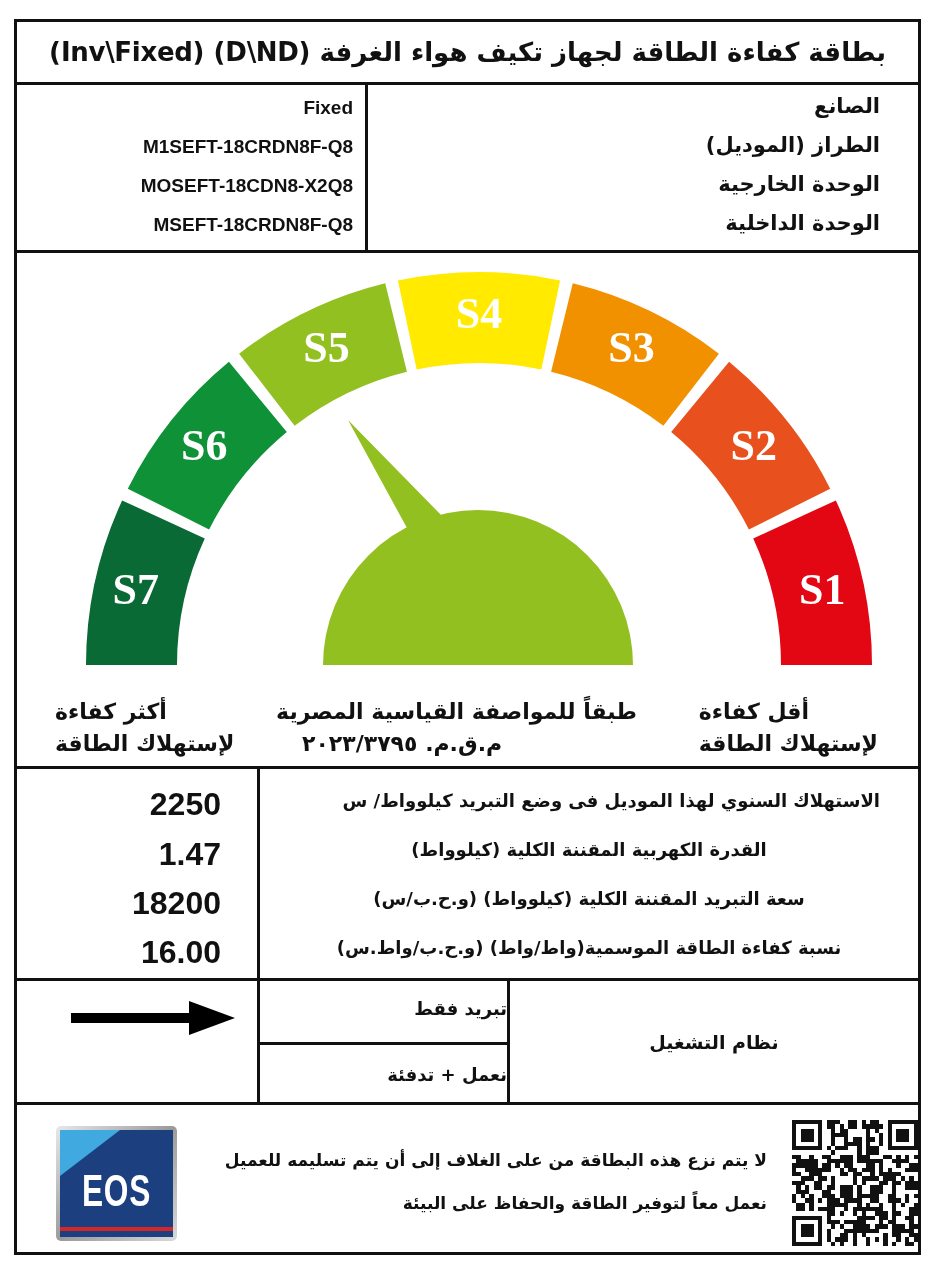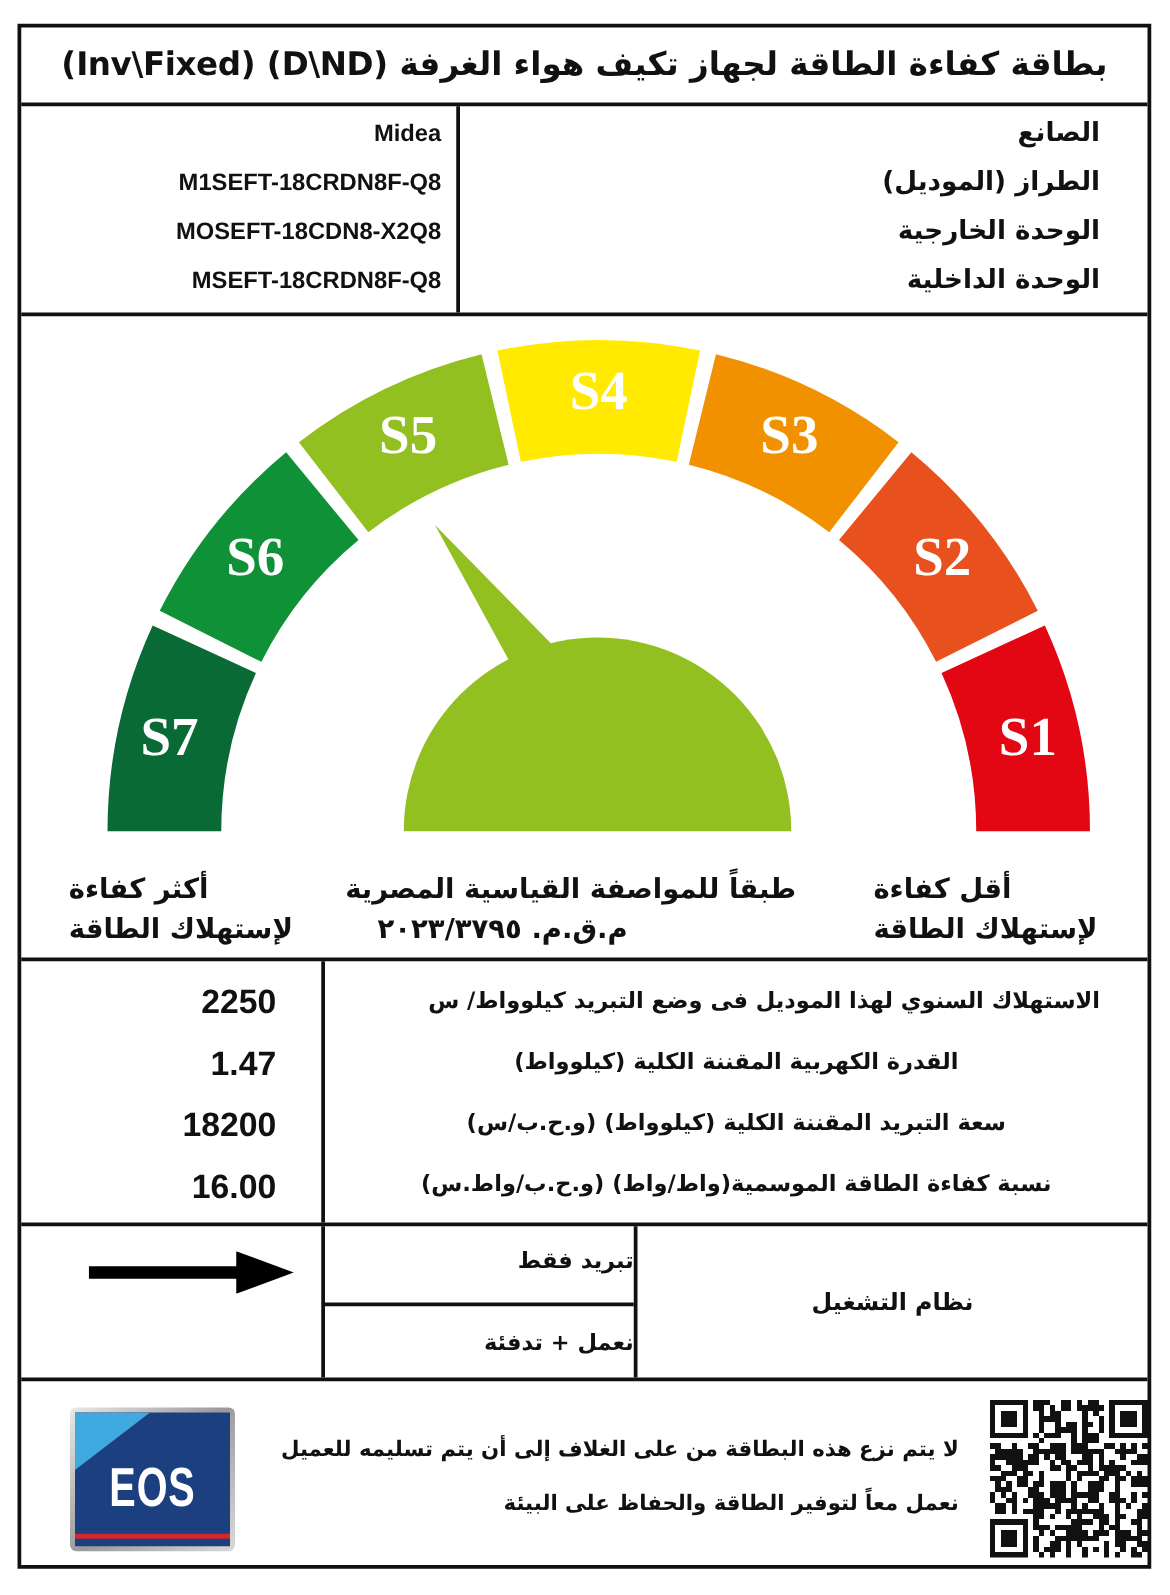--- a/index.html
+++ b/index.html
@@ -35,21 +35,21 @@
     .gauge-sec { top: 231px; height: 516px; }
     .gauge-svg { position: absolute; left: -17px; top: -250px; }
     .gauge-caption {
       position: absolute; font-family: "DejaVu Sans", sans-serif; font-weight: bold; font-size: 22px;
       direction: rtl; text-align: left; white-space: nowrap; line-height: 32px;
     }
 
     
     .specs-sec { top: 747px; height: 212px; }
     .specs-left { position: absolute; left: 0; top: 0; width: 243px; height: 100%; border-right: 3px solid #111; }
-    .spec-val { position: absolute; right: 36px; font-weight: bold; font-size: 27px; }
+    .spec-val { position: absolute; right: 36px; font-weight: bold; font-size: 32px; }
     .spec-lbl {
       position: absolute; left: 243px; right: 0; text-align: center; font-family: "DejaVu Sans", sans-serif;
       font-weight: bold; font-size: 18px; direction: rtl; white-space: nowrap;
     }
 
     
     .op-sec { top: 959px; height: 124px; }
     .op-arrow-cell { position: absolute; left: 0; top: 0; width: 243px; height: 100%; border-right: 3px solid #111; }
     .op-opts { position: absolute; left: 243px; top: 0; width: 250px; height: 100%; border-right: 3px solid #111; }
     .op-opt {
@@ -59,21 +59,21 @@
     .op-opt.first { top: 0; height: 64px; border-bottom: 3px solid #111; line-height: 56px; }
     .op-opt.second { top: 64px; height: 57px; line-height: 60px; }
     .op-lbl {
       position: absolute; left: 493px; right: 0; top: 0; height: 100%; display: flex; align-items: center;
       justify-content: center; font-family: "DejaVu Sans", sans-serif; font-weight: bold; font-size: 19px; direction: rtl;
     }
 
     
     .foot-sec { top: 1083px; height: 147px; border-bottom: none; }
     .eos-logo {
-      position: absolute; left: 39px; top: 21px; width: 132px; height: 115px; border-radius: 5px;
+      position: absolute; left: 39px; top: 21px; width: 121px; height: 115px; border-radius: 5px;
       background: linear-gradient(135deg, #e8e8e8, #9a9a9a 50%, #d9d9d9); padding: 4px;
     }
     .eos-inner { position: relative; width: 100%; height: 100%; background: #1c3f7f; overflow: hidden; }
     .eos-tri {
       position: absolute; left: 0; top: 0; width: 0; height: 0;
       border-top: 46px solid #3fa9e0; border-right: 60px solid transparent;
     }
     .eos-text {
       position: absolute; left: 0; right: 0; top: 36px; text-align: center; color: #fff;
       font-family: "Liberation Sans", sans-serif; font-weight: bold; font-size: 44px;
@@ -90,21 +90,21 @@
 <body>
 
 <div class="label-card">
 
   <div class="sec title-sec">
     <div class="title">بطاقة كفاءة الطاقة لجهاز تكيف هواء الغرفة (D\ND) (Inv\Fixed)</div>
   </div>
 
   <div class="sec info-sec">
     <div class="info-left">
-      <div class="info-val" style="top:12px">Midea</div>
+      <div class="info-val" style="top:12px">Fixed</div>
       <div class="info-val" style="top:51px">M1SEFT-18CRDN8F-Q8</div>
       <div class="info-val" style="top:90px">MOSEFT-18CDN8-X2Q8</div>
       <div class="info-val" style="top:129px">MSEFT-18CRDN8F-Q8</div>
     </div>
     <div class="info-right">
       <div class="info-lbl" style="top:9px">الصانع</div>
       <div class="info-lbl" style="top:48px">الطراز (الموديل)</div>
       <div class="info-lbl" style="top:87px">الوحدة الخارجية</div>
       <div class="info-lbl" style="top:126px">الوحدة الداخلية</div>
     </div>

